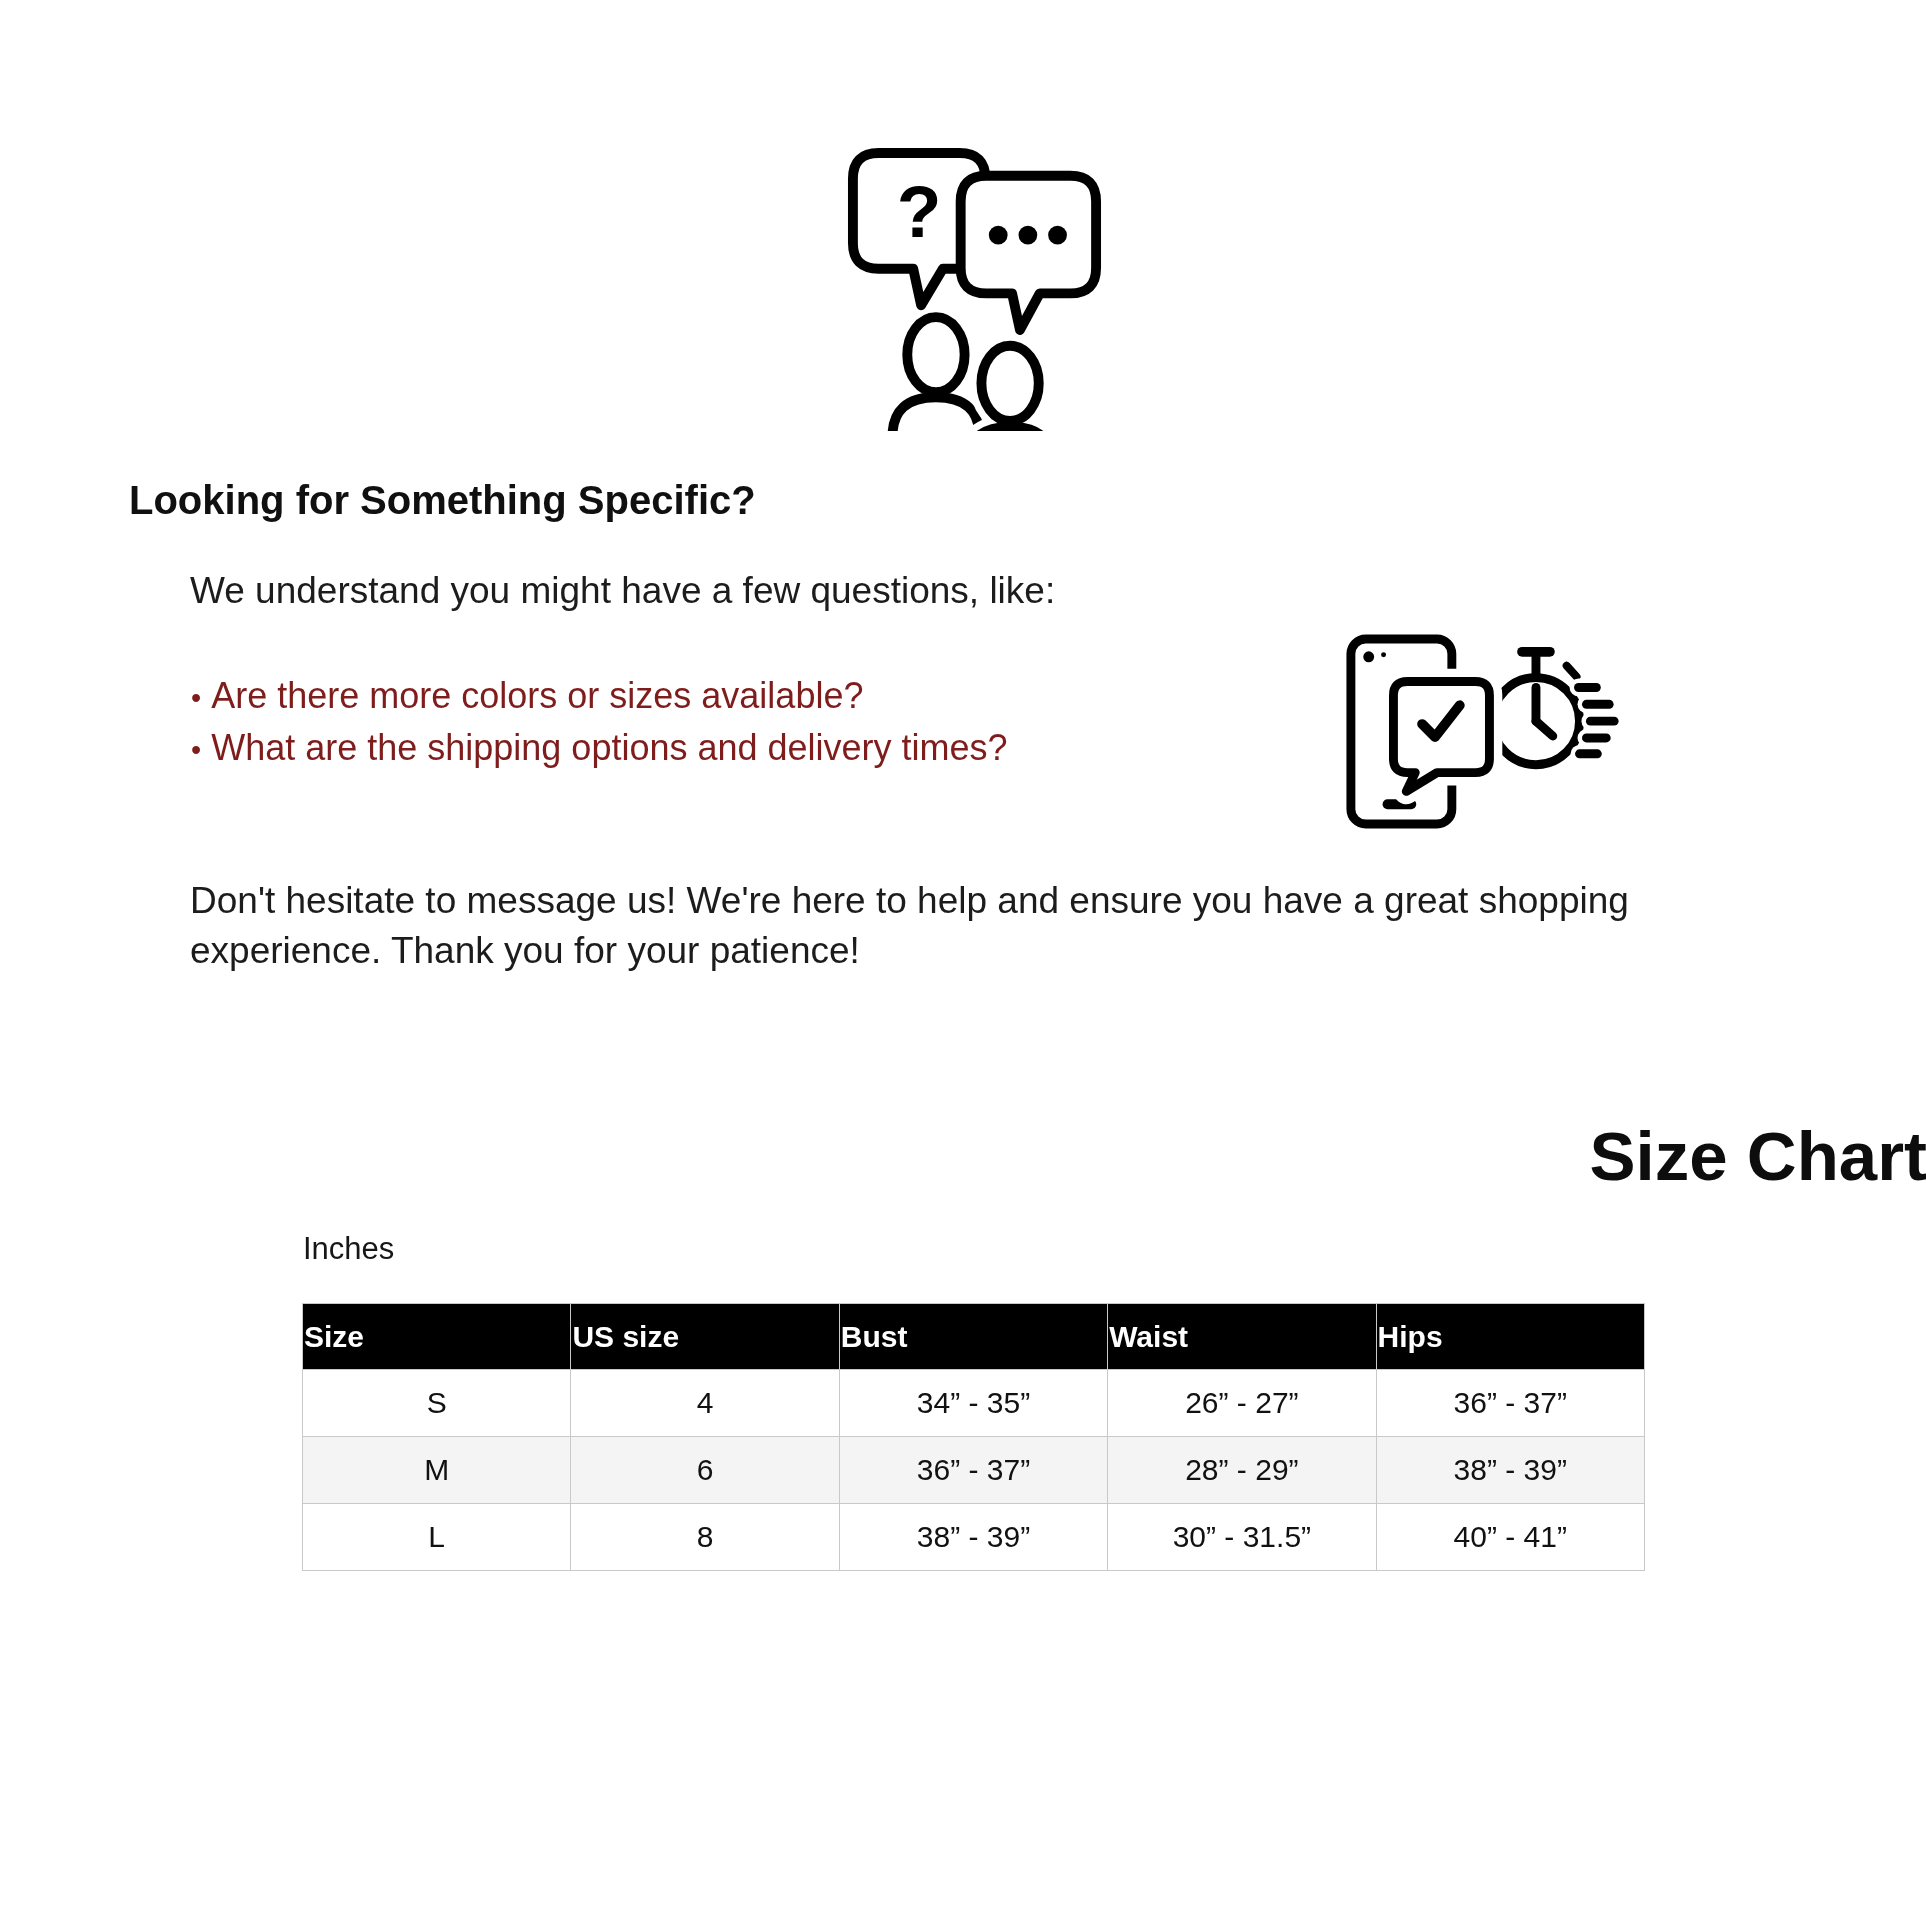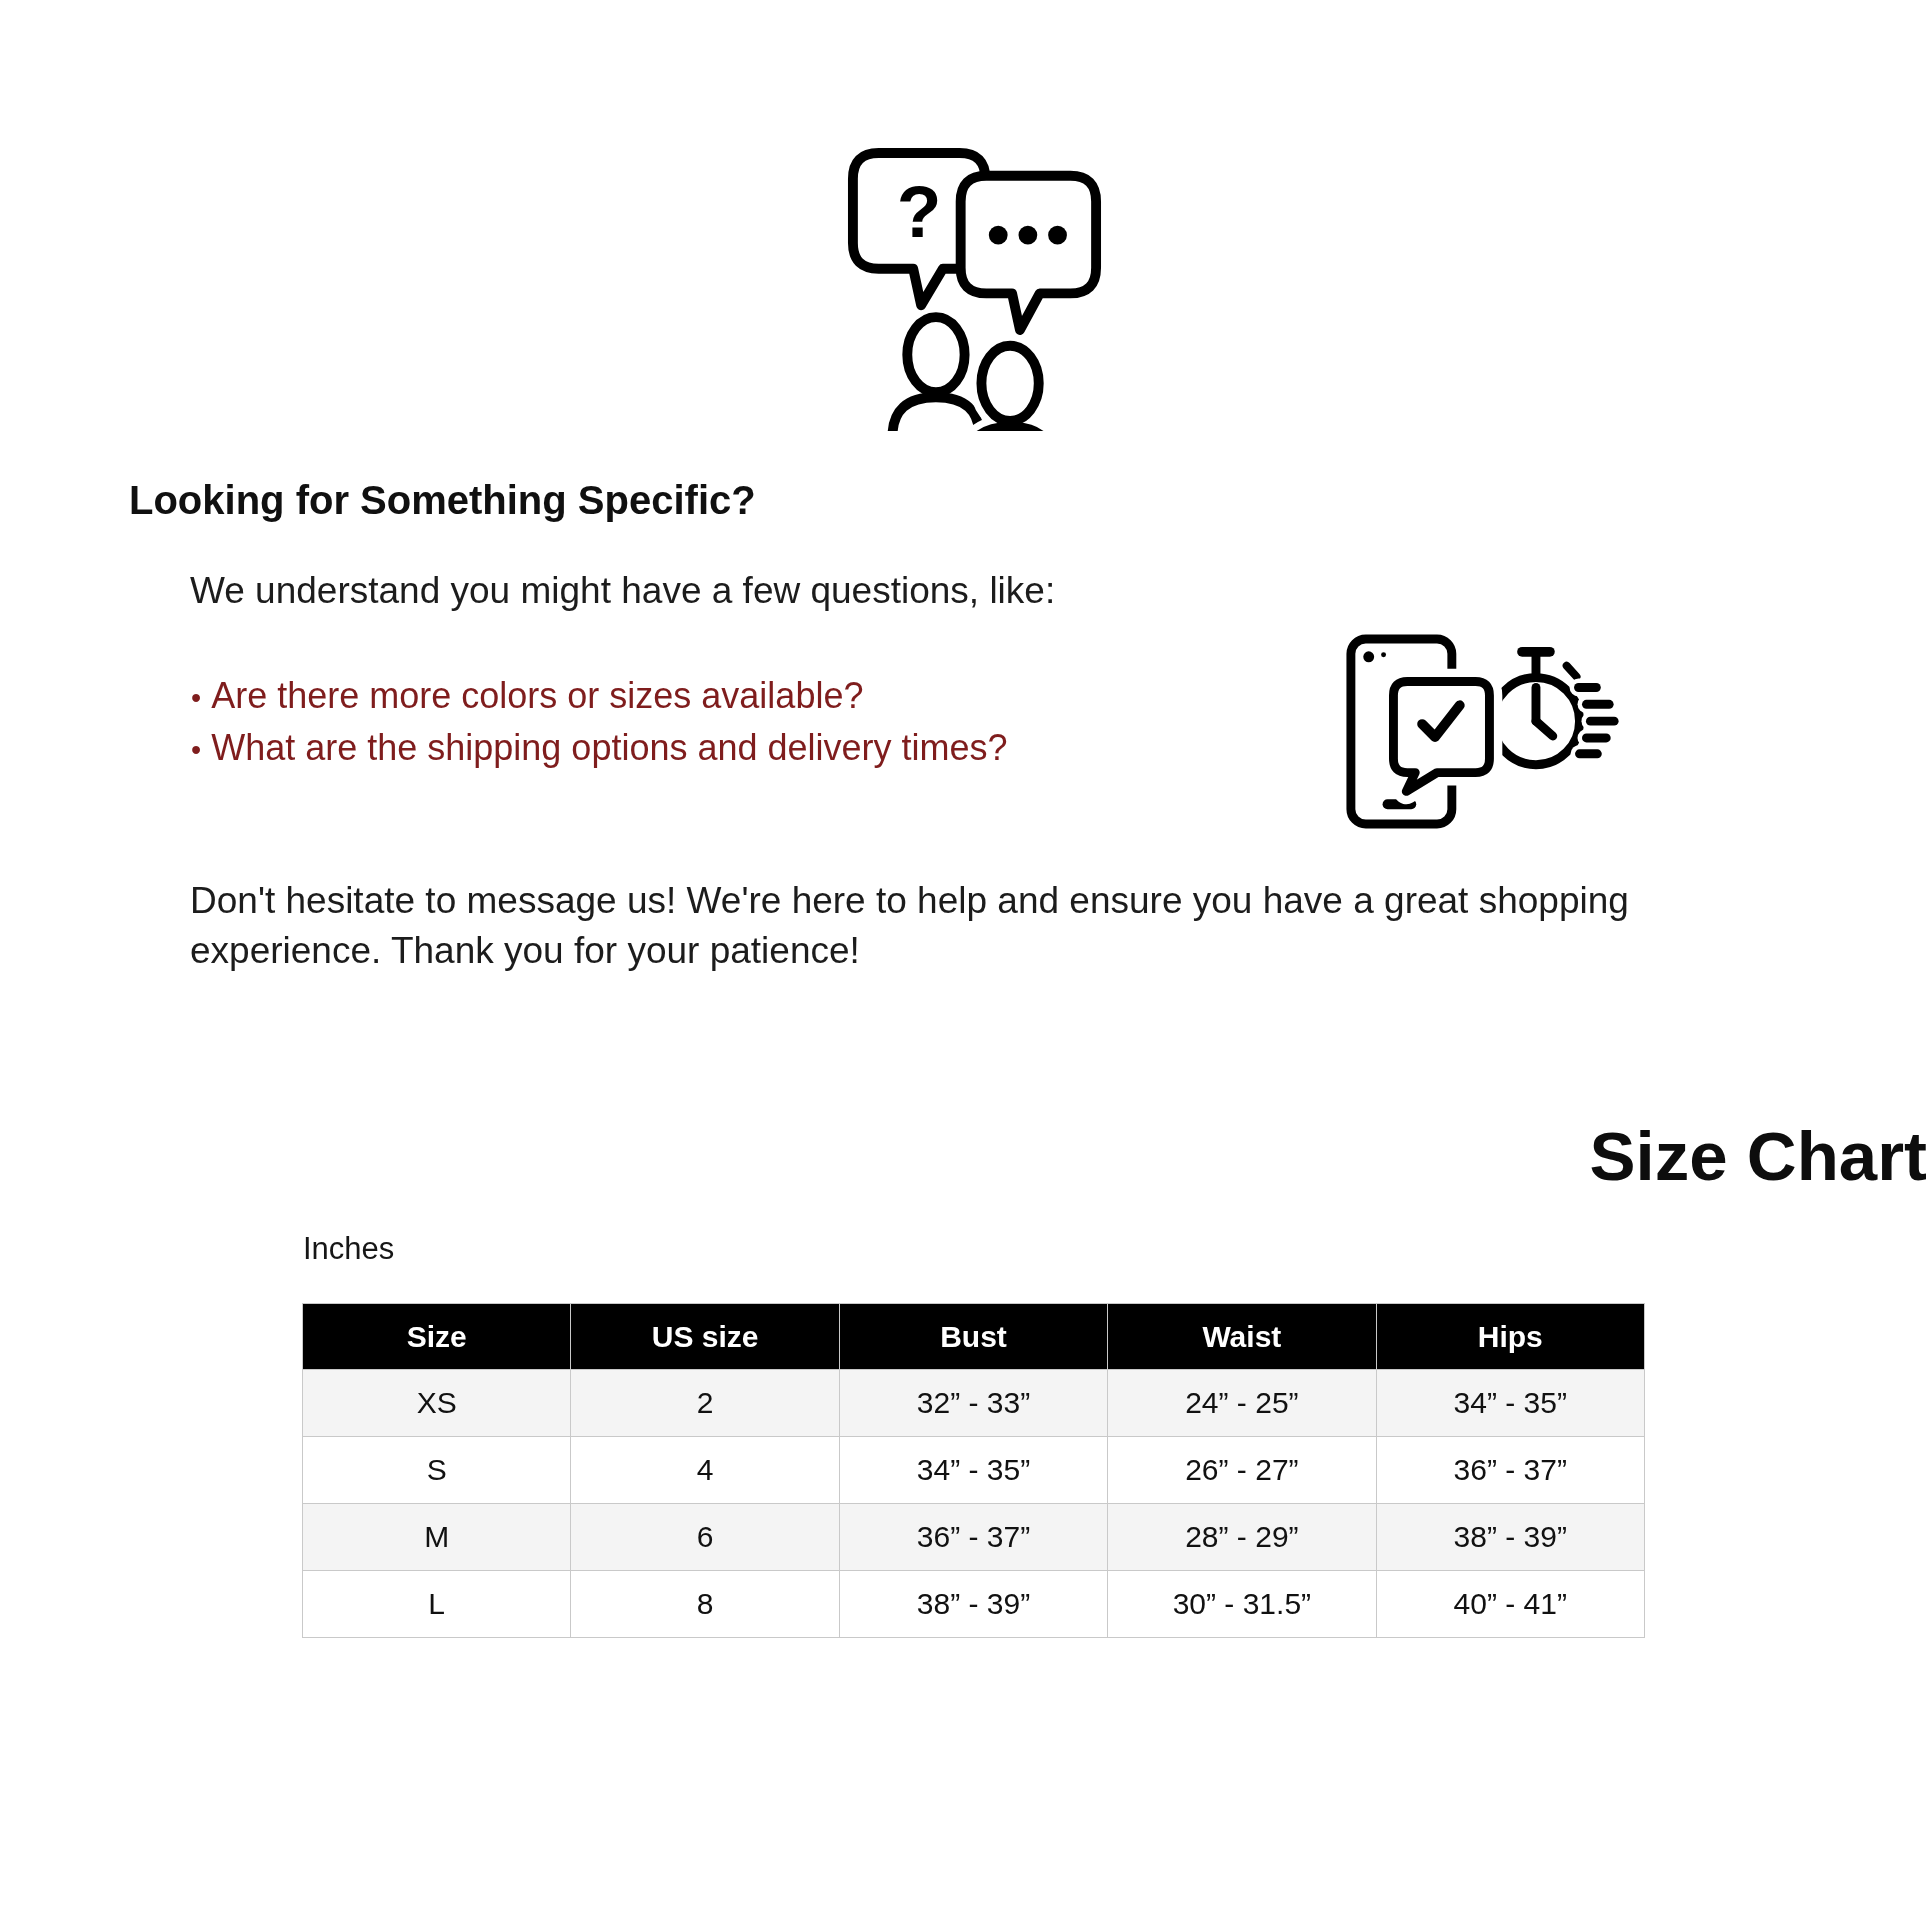--- a/index.html
+++ b/index.html
@@ -38,21 +38,21 @@
     position:absolute;top:1230px;left:303px;
     font-size:31px;line-height:37px;color:#161616;
   }
   table.size-chart{
     position:absolute;top:1303px;left:302px;width:1343px;
     border-collapse:collapse;table-layout:fixed;
     font-size:30px;
   }
   table.size-chart th{
     background:var(--header-bg,#000);color:var(--header-text,#fff);
-    font-weight:700;height:63px;text-align:center;
+    font-weight:700;height:63px;text-align:left;
     border:1px solid var(--table-border,#c9c9c9);
   }
   table.size-chart td{
     height:64px;text-align:center;color:#111;background:#ffffff;
     border:1px solid var(--table-border,#c9c9c9);
     font-weight:400;
   }
   table.size-chart tr.alt td{background:var(--row-alt,#f4f4f4);}
   .icon-svg{position:absolute;}
   .chat-icon{left:846px;top:139px;}
@@ -155,27 +155,20 @@
     <thead>
         <tr>
           <th>Size</th>
           <th>US size</th>
           <th>Bust</th>
           <th>Waist</th>
           <th>Hips</th>
         </tr>
       </thead>
     <tbody>
-        <tr class="alt">
-          <td>XS</td>
-          <td>2</td>
-          <td>32” - 33”</td>
-          <td>24” - 25”</td>
-          <td>34” - 35”</td>
-        </tr>
         <tr>
           <td>S</td>
           <td>4</td>
           <td>34” - 35”</td>
           <td>26” - 27”</td>
           <td>36” - 37”</td>
         </tr>
         <tr class="alt">
           <td>M</td>
           <td>6</td>

